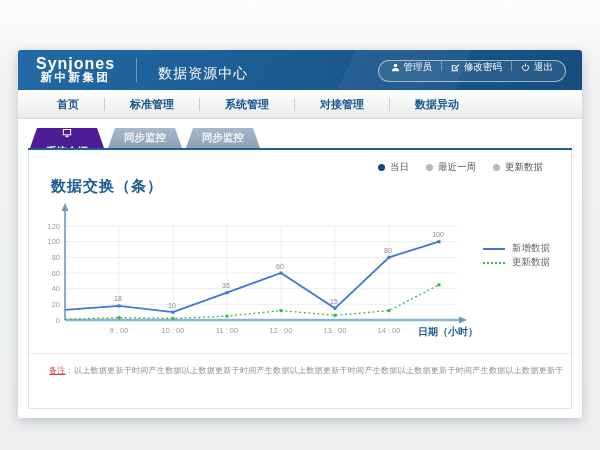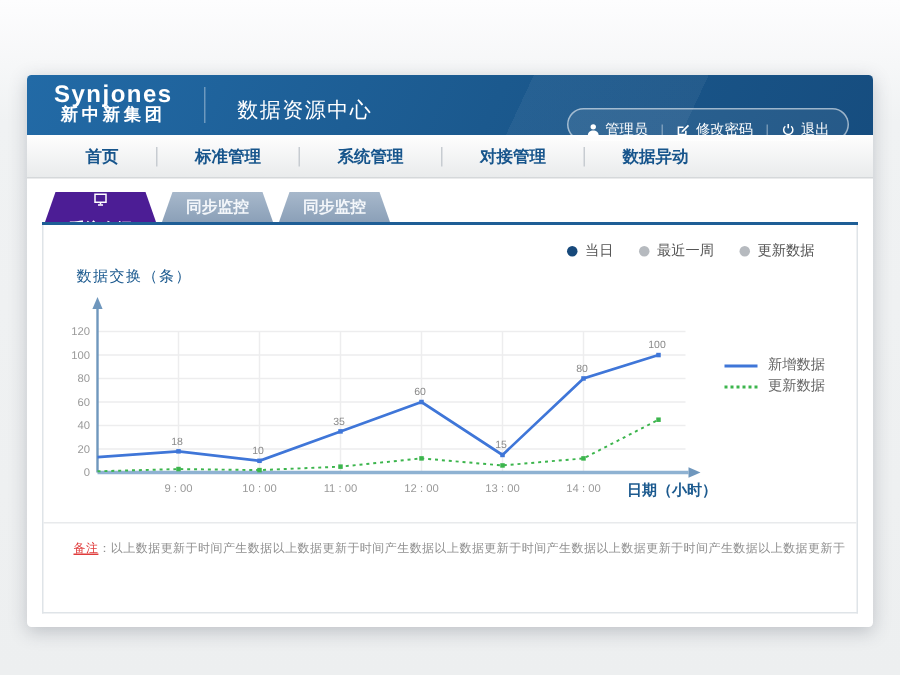--- a/index.html
+++ b/index.html
@@ -23,22 +23,22 @@
     background:linear-gradient(115deg,transparent 58%,rgba(255,255,255,.05) 58%,rgba(255,255,255,.05) 78%,transparent 78%);
   }
   .brand{display:flex;align-items:center;padding-left:18px;gap:21px;position:relative;z-index:1;}
   .logo-block{text-align:center;color:#fff;cursor:pointer;}
   .logo-text{font-size:16px;font-weight:bold;letter-spacing:1px;line-height:15px;}
   .logo-sub{font-size:11.5px;font-weight:bold;letter-spacing:2.5px;line-height:13px;}
   .brand-divider{width:1px;height:24px;background:rgba(255,255,255,.35);}
   .app-title{color:#fff;font-size:14px;margin-top:7px;letter-spacing:1px;}
   .user-pill{
     position:absolute;right:16px;top:10px;height:20px;z-index:1;
-    display:flex;align-items:flex-end;border:1px solid rgba(255,255,255,.55);
-    border-radius:11px;padding:0 3px;background:rgba(255,255,255,.07);margin-top:12px;
+    display:flex;align-items:flex-start;border:1px solid rgba(255,255,255,.55);
+    border-radius:11px;padding:0 3px;background:rgba(255,255,255,.07);
   }
   .user-item{display:flex;align-items:center;gap:4px;color:#fff;font-size:9.5px;padding:0 9px;cursor:pointer;white-space:nowrap;}
   .user-item .icon{display:flex;align-items:center;}
   .user-sep{width:1px;height:10px;background:rgba(255,255,255,.35);}
   
   .navbar{
     height:28px;display:flex;align-items:center;padding-left:14px;
     background:linear-gradient(#fefefe,#e9ebec);border-bottom:1px solid #d5d8da;
   }
   .nav-item{font-size:11px;font-weight:bold;color:#17558c;padding:0 25px;cursor:pointer;white-space:nowrap;}
@@ -53,21 +53,21 @@
   }
   .tab.active{background:#4c1d95;flex-direction:column;}
   .tab.inactive{background:linear-gradient(#a7b8cb,#8ba0b8);color:#f3f6fa;}
   .blue-rule{height:2px;background:#1e5e96;}
   .panel{border:1px solid #dfe4e8;border-top:none;background:#fff;height:258px;}
   
   .range-row{display:flex;justify-content:flex-end;gap:17px;padding:10px 28px 0 0;height:14px;}
   .range-option{display:flex;align-items:center;gap:5px;font-size:9.5px;color:#555;cursor:pointer;text-align:center;}
   .range-dot{width:7px;height:7px;border-radius:50%;}
   
-  .ylabel{margin:3px 0 2px 22px;font-size:10px;font-weight:normal;color:#1c5a8f;letter-spacing:1px;}
+  .ylabel{margin:3px 0 2px 22px;font-size:15px;font-weight:bold;color:#1c5a8f;letter-spacing:1px;}
   .chart-row{display:flex;align-items:flex-start;}
   svg.chart{display:block;flex:none;}
   .legend{display:flex;flex-direction:column;gap:1px;margin-top:44px;margin-left:2px;}
   .legend-item{display:flex;align-items:center;gap:7px;font-size:9.5px;color:#666;cursor:pointer;white-space:nowrap;}
   .legend-line{width:22px;height:0;border-top-width:2px;}
   
   .note-row{
     border-top:1px solid #e8eaec;margin-top:5px;padding:11px 6px 0 20px;
     font-size:8px;color:#8f8f8f;white-space:nowrap;overflow:hidden;letter-spacing:.3px;
   }

